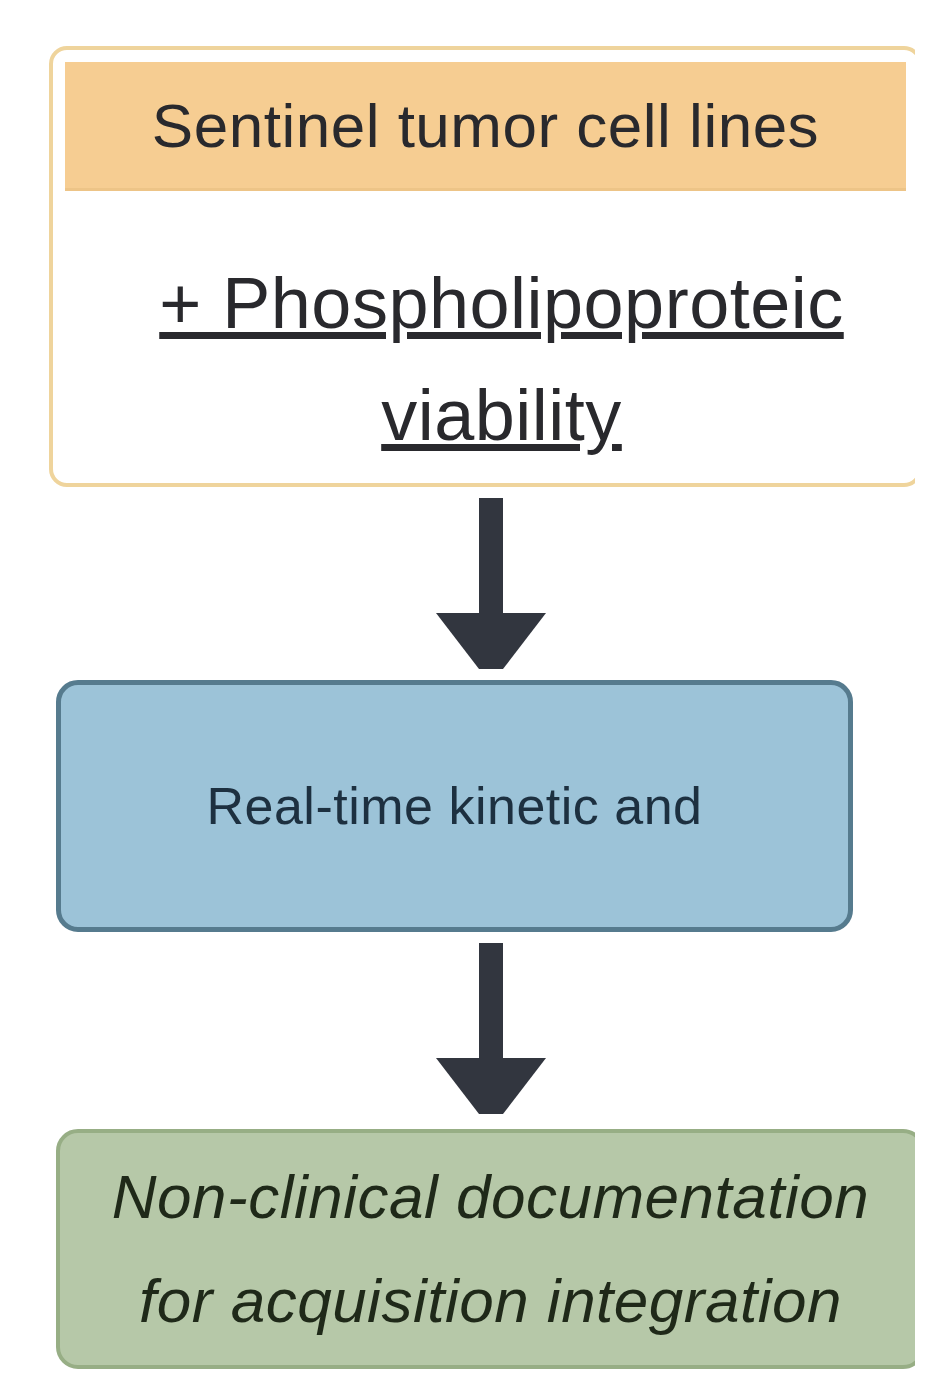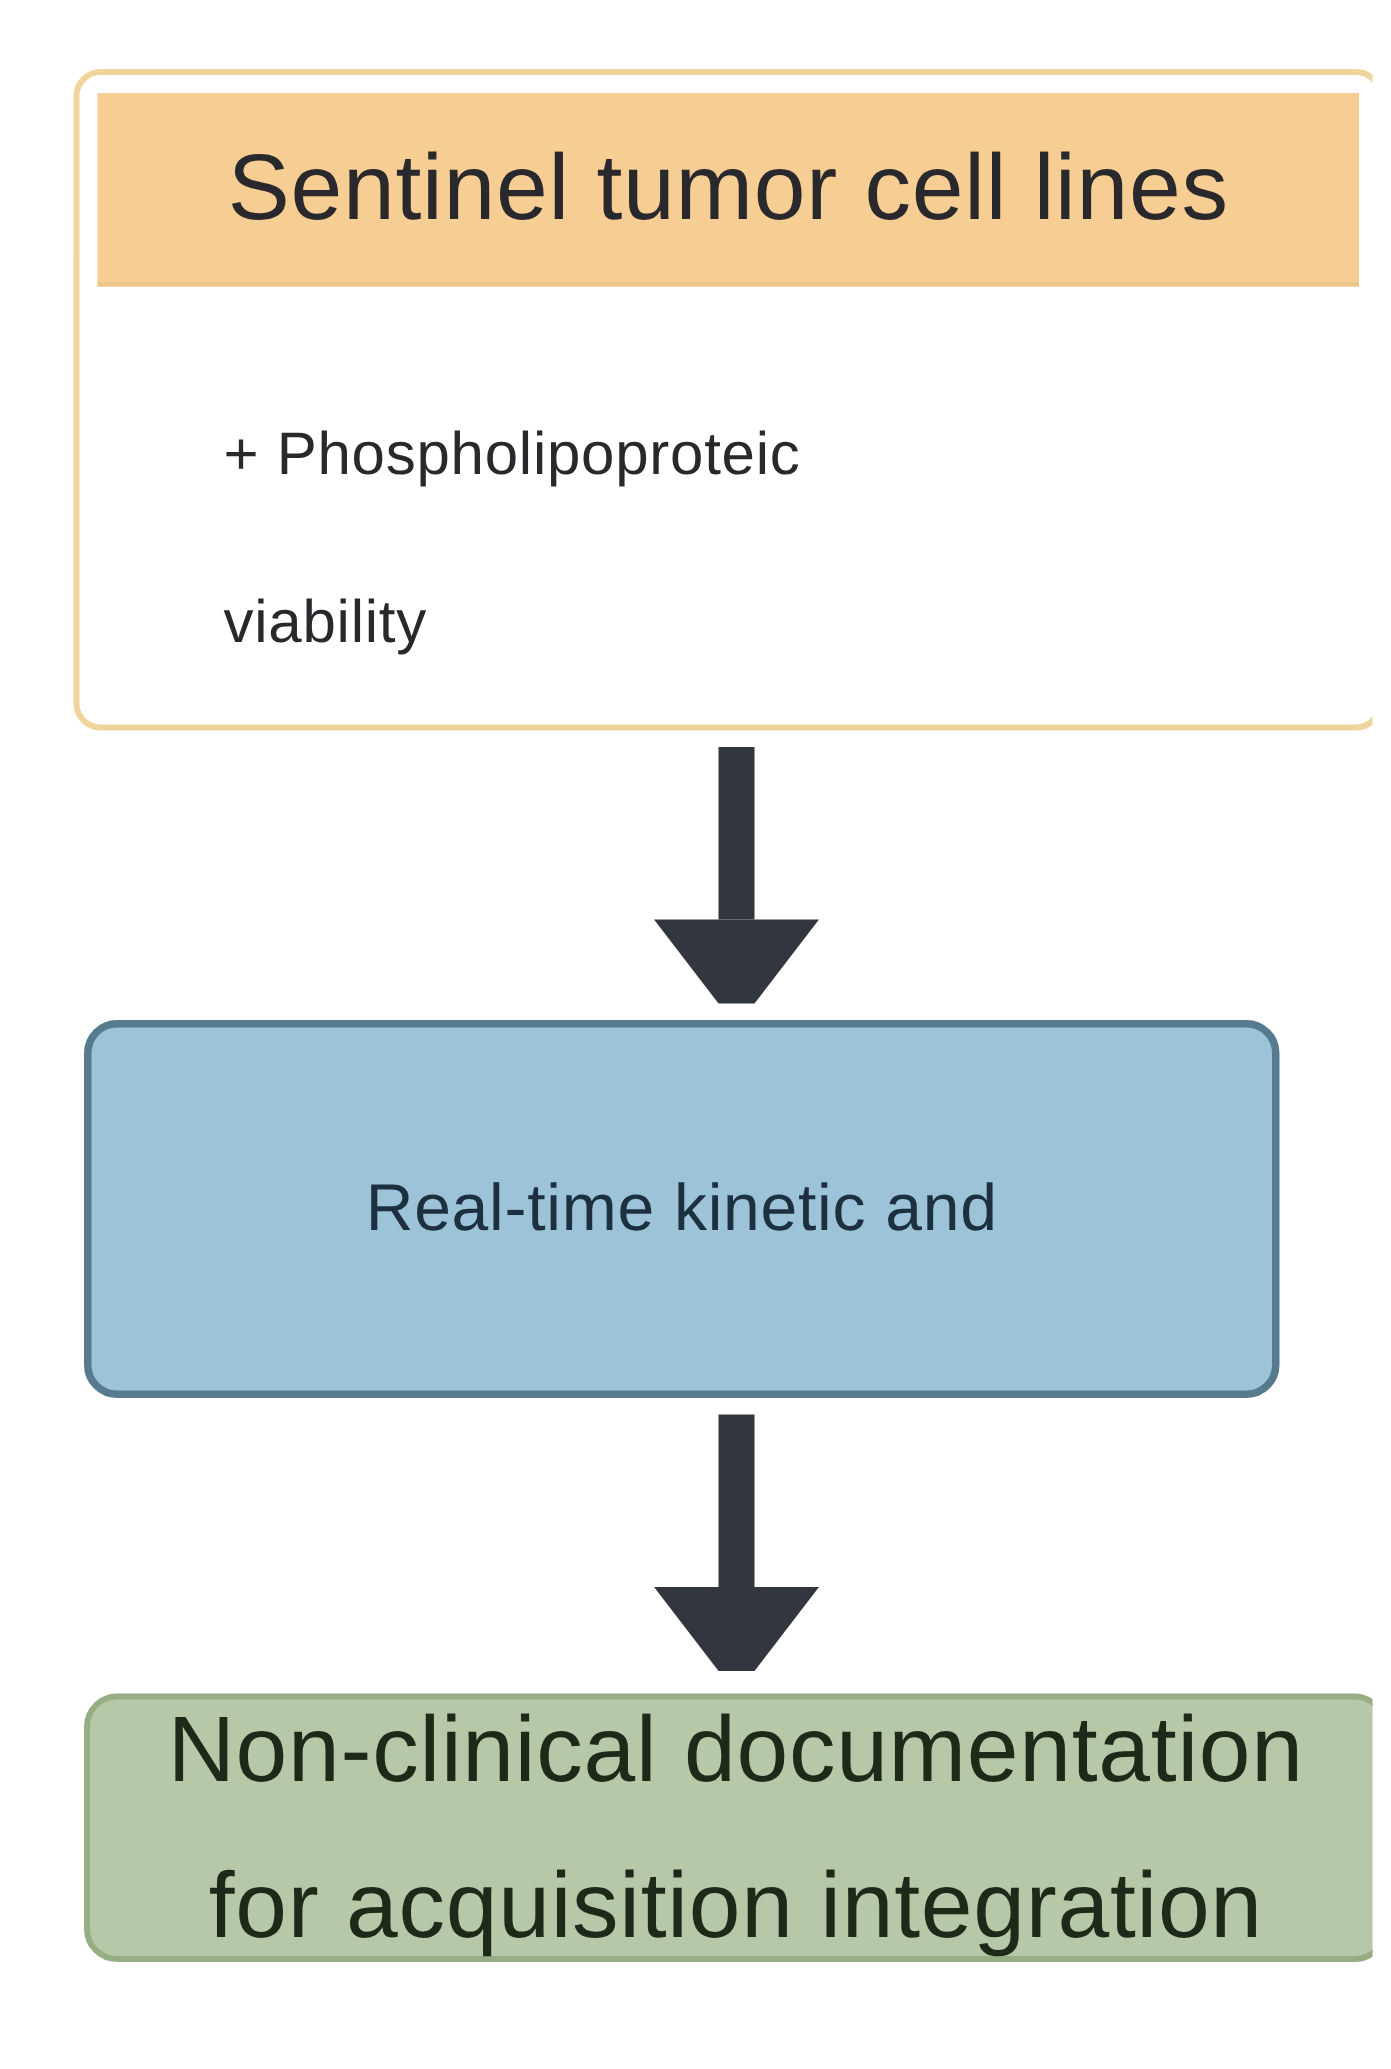--- a/index.html
+++ b/index.html
@@ -51,25 +51,26 @@
     align-items:center;
     justify-content:center;
     font-size:62px;
     letter-spacing:0.5px;
     color:var(--top-text);
     white-space:nowrap;
   }
   .node-top-body{
     flex:1;
     padding:56px 40px 0 72px;
-    font-size:40px;
+    font-size:72px;
     line-height:88px;
     letter-spacing:0.5px;
     color:var(--top-text);
-    text-align:left;
+    text-align:center;
+    text-decoration:underline;
   }
 
   
   .arrow{
     position:absolute;
     left:467px;
     transform:translateX(-50%);
     display:flex;
     flex-direction:column;
     align-items:center;
@@ -93,44 +94,45 @@
     position:absolute;
     left:32px; top:656px;
     width:797px; height:252px;
     background:var(--middle-bg);
     border:5px solid var(--middle-border);
     border-radius:22px;
     display:flex;
     flex-direction:column;
     align-items:center;
     justify-content:center;
-    font-size:44px;
+    font-size:52px;
     line-height:82px;
     letter-spacing:0.5px;
     color:var(--middle-text);
     text-align:center;
   }
 
   
   .node-bottom{
     position:absolute;
     left:32px; top:1105px;
-    width:869px; height:179px;
+    width:869px; height:240px;
     background:var(--bottom-bg);
     border:4px solid var(--bottom-border);
     border-radius:22px;
     display:flex;
     flex-direction:column;
     align-items:center;
     justify-content:center;
     font-size:62px;
     line-height:80px;
     letter-spacing:0.5px;
     color:var(--bottom-text);
     text-align:right;
+    font-style:italic;
   }
   .text-line{white-space:nowrap;}
 </style>
 </head>
 <body>
 
 <div class="canvas">
 
   <div class="node-top">
     <div class="node-top-header">Sentinel tumor cell lines</div>

